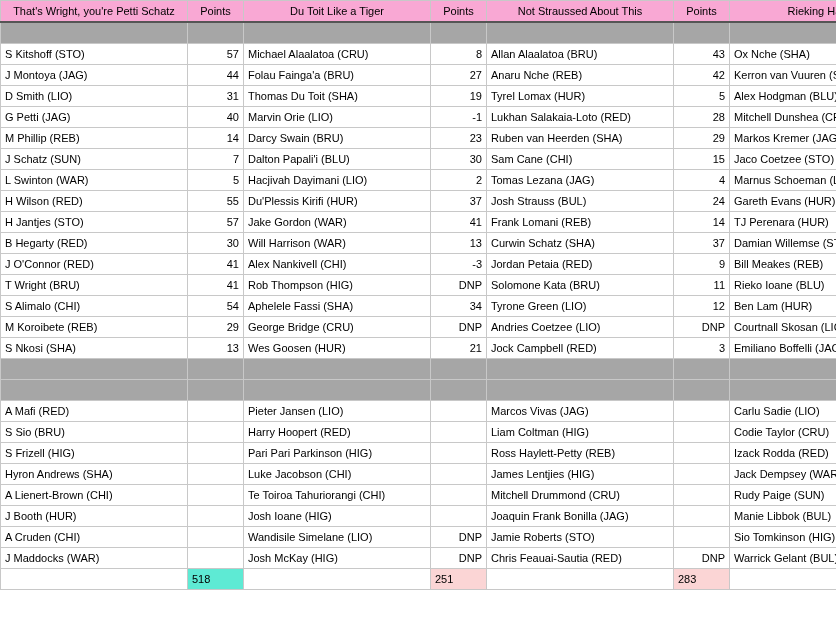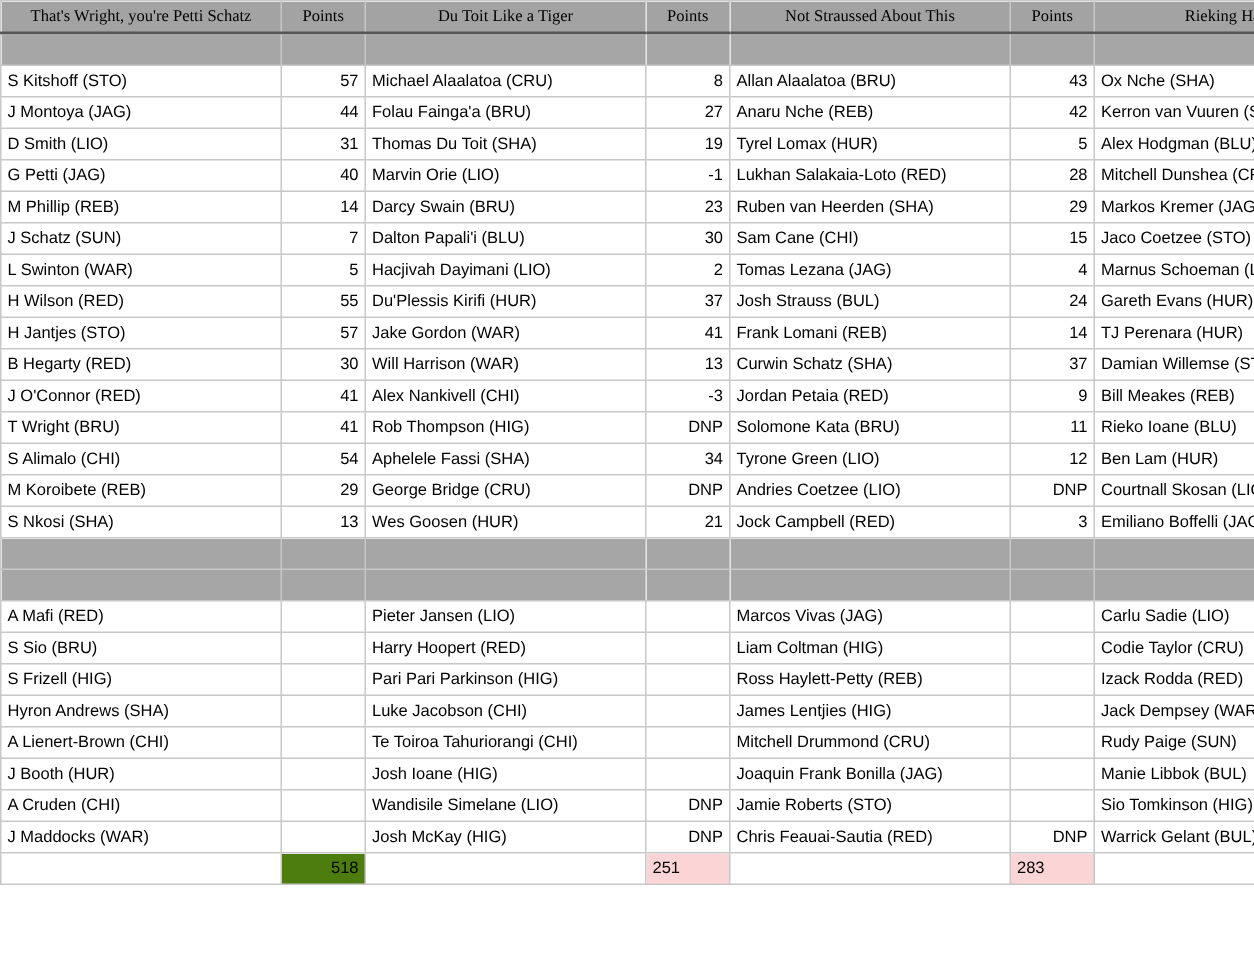--- a/index.html
+++ b/index.html
@@ -27,39 +27,38 @@
     border: 1px solid #c8c8c8;
     padding: 0 4px;
     height: 20px;
     font-weight: normal;
     font-size: 11px;
     vertical-align: middle;
     overflow: hidden;
     white-space: nowrap;
   }
   .hdr {
-    background: #a3a3a3;
+    background: #f9a8d4;
     font-weight: bold;
     text-align: center;
     border-bottom: 2px solid #555555 !important;
     border-top: 1px solid #c8c8c8;
     height: 22px;
-    font-family: Liberation Serif, serif;
   }
   .hdr.pts { text-align: center; }
   .spacer td {
     background: #a6a6a6;
     height: 14px;
     border: 1px solid #c8c8c8;
   }
   .name { text-align: left; }
   .pts  { text-align: right; }
   .blank { background: #ffffff; }
   .totalrow td { height: 22px; font-weight: bold; }
-  .total-green { background: #4d7c0f; text-align: right; }
+  .total-green { background: #5eead4; }
   .total-red   { background: #fbd5d5; }
   col.c-name { width: 187px; }
   col.c-pts  { width: 56px; }
 </style>
 </head>
 <body>
 
 <div id="sheet">
   <table class="grid">
     <colgroup>

